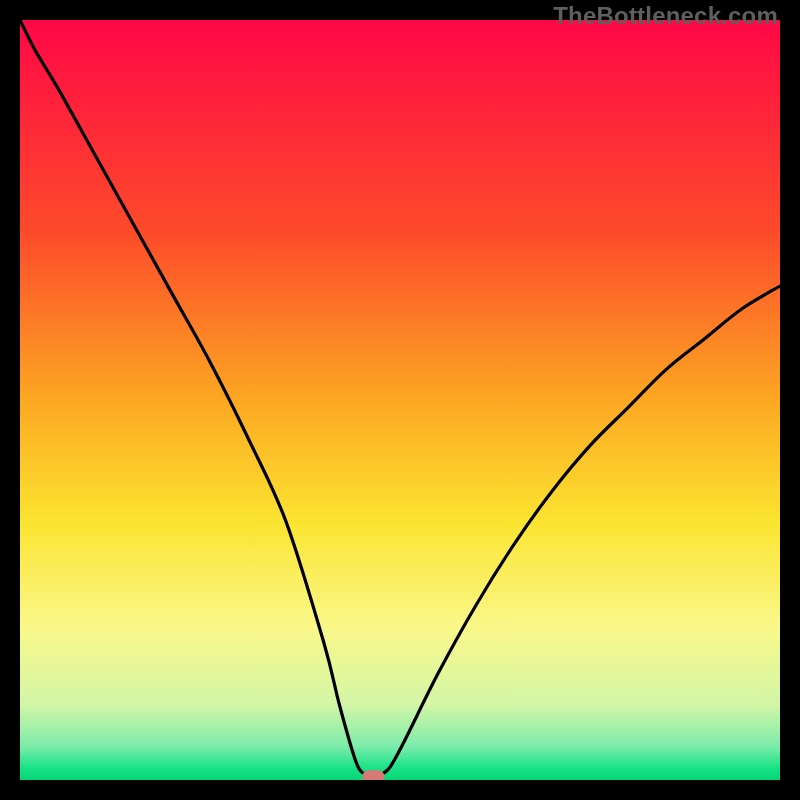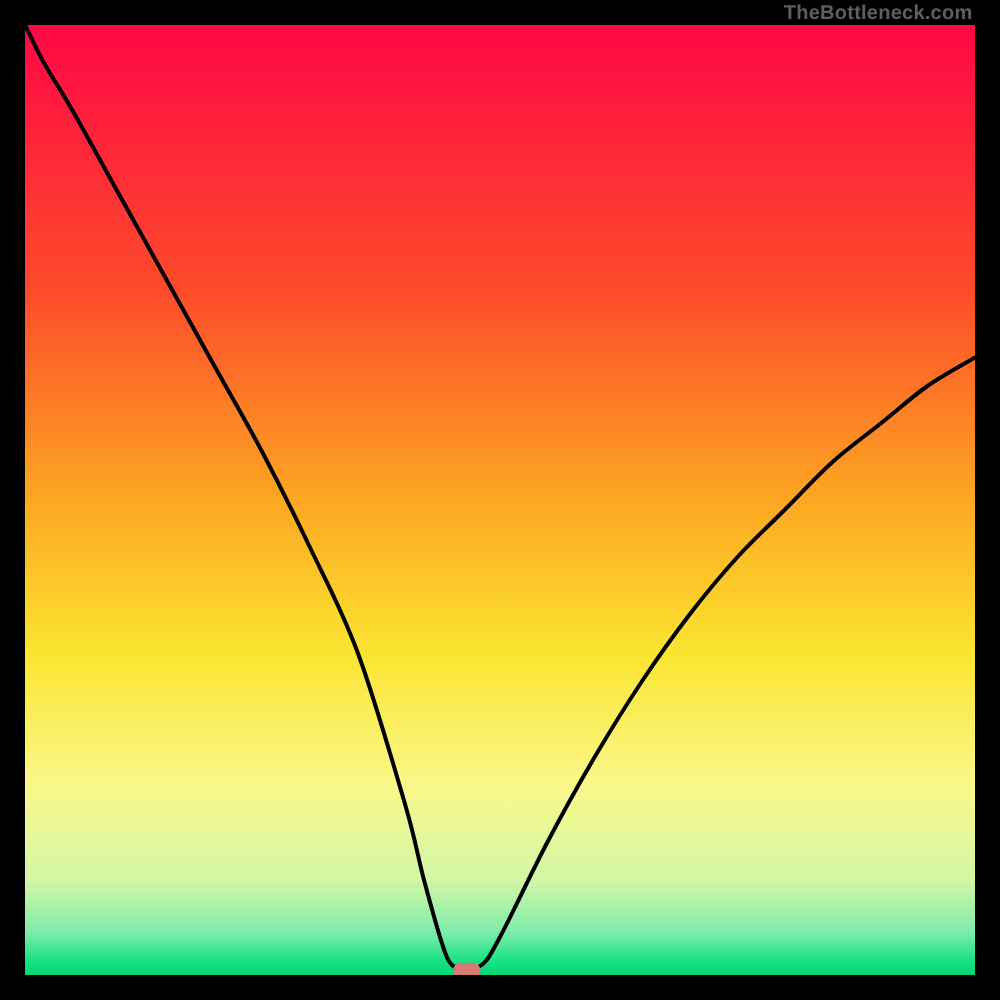--- a/index.html
+++ b/index.html
@@ -25,21 +25,21 @@
     width: 760px;
     height: 760px;
     overflow: hidden;
   }
   .watermark {
     position: absolute;
     top: 2px;
     right: 22px;
     color: #5f5f5f;
     font-family: Arial, Helvetica, sans-serif;
-    font-size: 16px;
+    font-size: 24px;
     font-weight: 600;
     letter-spacing: 0.2px;
     z-index: 10;
   }
   svg {
     display: block;
   }
 </style>
 </head>
 <body>

